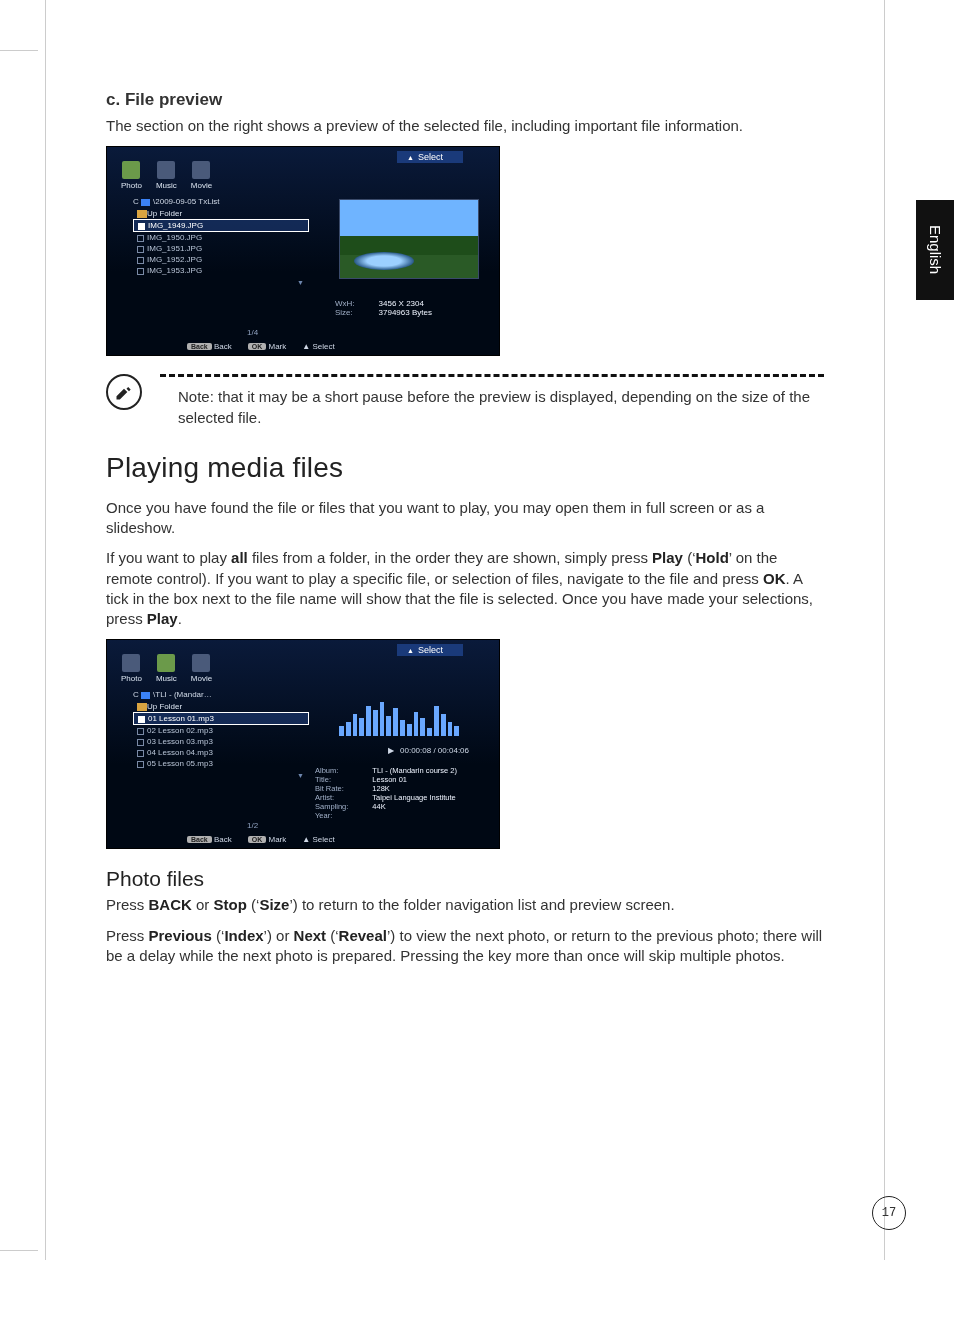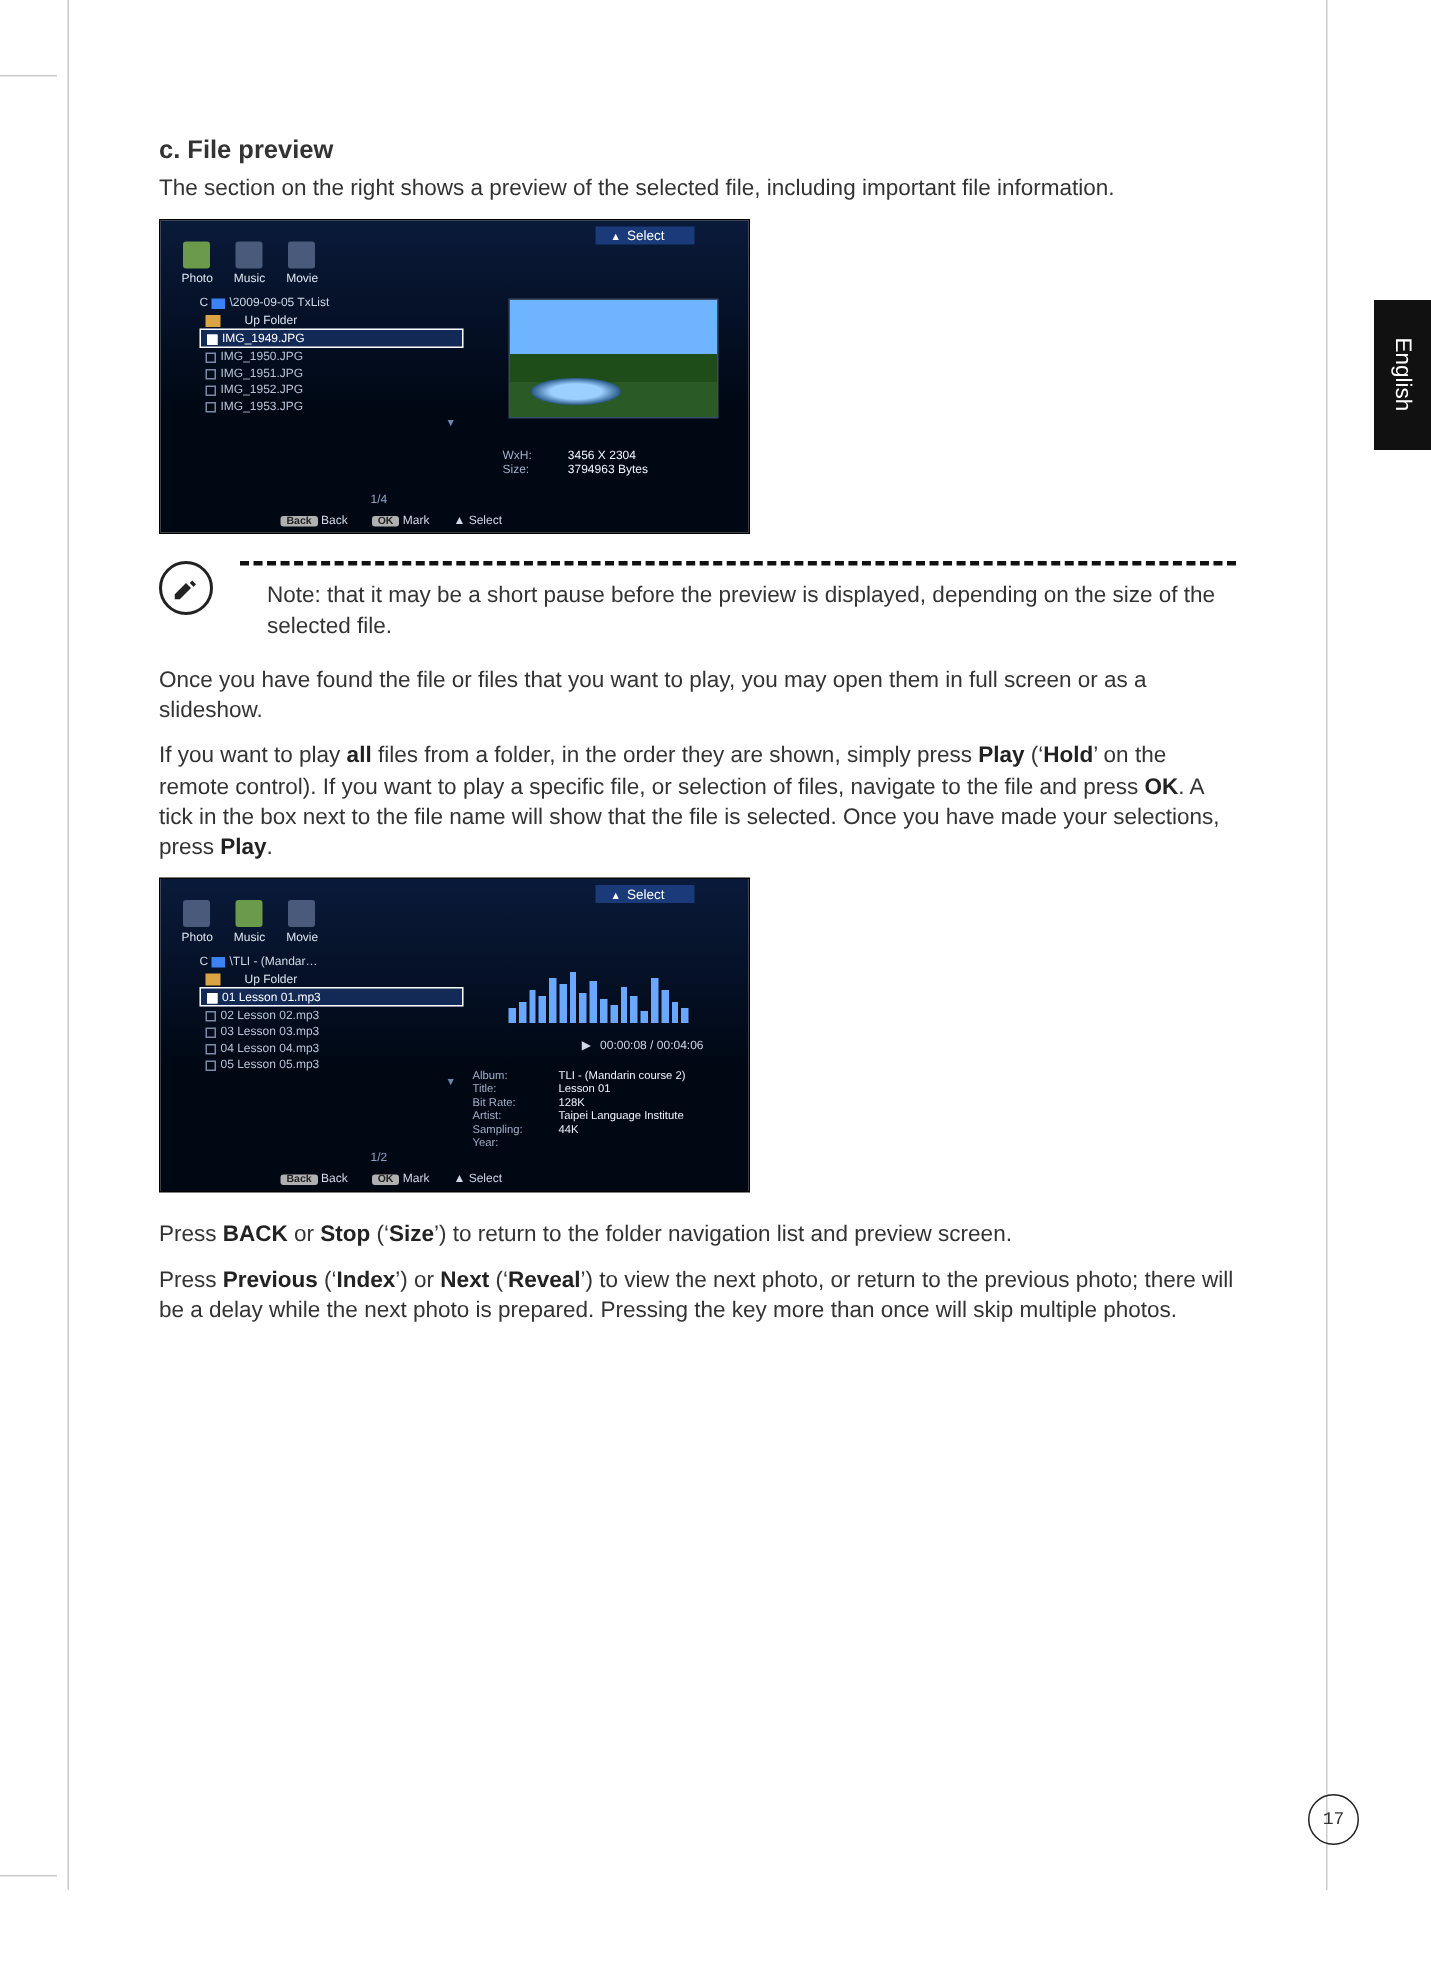--- a/index.html
+++ b/index.html
@@ -74,21 +74,21 @@
     display: flex; gap: 14px;
   }
   .shot .cat { display:flex; flex-direction:column; align-items:center; font-size:8px; gap:2px; }
   .shot .cat .icon { width:18px; height:18px; background:#4a5a7a; border-radius:2px; }
   .shot .cat.photo .icon { background:#6b9a4a; }
   .shot .filelist {
     position:absolute; top: 50px; left: 26px; width: 176px;
   }
   .shot .crumb { font-size:8px; color:#cfd8e6; margin-bottom:2px; }
   .shot .crumb .folder-ic { display:inline-block; width:9px; height:7px; background:#3b82f6; margin-right:3px; vertical-align:middle; }
-  .shot .upfolder { display:flex; align-items:center; gap:16px; font-size:8px; padding:1px 4px; }
+  .shot .upfolder { display:flex; align-items:center; gap:0; font-size:8px; padding:1px 4px; }
   .shot .upfolder .folder-ic { display:inline-block; width:10px; height:8px; background:#d9a441; }
   .shot .row { font-size:8px; padding:1px 4px; color:#b8c4d6; white-space:nowrap; }
   .shot .row.sel { border:1px solid #fff; background: rgba(30,60,120,.6); color:#fff; }
   .shot .row .cb { display:inline-block; width:7px; height:7px; border:1px solid #7a8aa6; margin-right:3px; vertical-align:middle; }
   .shot .row.sel .cb { background:#fff; border-color:#fff; }
   .shot .scroll-down { position:absolute; top: 132px; left: 190px; font-size:7px; color:#6d86ad; }
 
   .shot .preview {
     position:absolute; top: 52px; right: 20px;
     width: 140px; height: 80px;
@@ -202,20 +202,21 @@
       <svg viewBox="0 0 24 24">
           <path fill="#222" d="M3 17l9-9 4 4-9 9H3v-4zm14-11l3 3-2 2-3-3 2-2z"></path>
         </svg>
     </div>
     <div class="note-right">
       <div class="note-dash"></div>
       <p class="note-text">Note: that it may be a short pause before the preview is displayed, depending on the size of the selected file.</p>
     </div>
   </div>
 
+  <h1 class="section">Playing media files</h1>
   <p class="body">Once you have found the file or files that you want to play, you may open them in full screen or as a slideshow.</p>
   <p class="body">
     <span>If you want to play </span><b>all</b><span> files from a folder, in the order they are shown, simply press </span><b>Play</b><span> (‘</span><b>Hold</b><span>’ on the remote control).  If you want to play a specific file, or selection of files, navigate to the file and press </span><b>OK</b><span>. A tick in the box next to the file name will show that the file is selected. Once you have made your selections, press </span><b>Play</b><span>.</span>
   </p>
 
   <div class="shot">
     <div class="topbar">Select</div>
     <div class="cats">
       <div class="cat">
           <div class="icon"></div>
@@ -279,20 +280,21 @@
 </div>
     </div>
     <div class="pager">1/2</div>
     <div class="botbar">
       <span><span class="key">Back</span> <span>Back</span></span>
       <span><span class="key">OK</span> <span>Mark</span></span>
       <span>▲ <span>Select</span></span>
     </div>
   </div>
 
+  <h2 class="section">Photo files</h2>
   <p class="body">
     <span>Press </span><b>BACK</b><span> or </span><b>Stop</b><span> (‘</span><b>Size</b><span>’) to return to the folder navigation list and preview screen.</span>
   </p>
   <p class="body">
     <span>Press </span><b>Previous</b><span> (‘</span><b>Index</b><span>’) or </span><b>Next</b><span> (‘</span><b>Reveal</b><span>’) to view the next photo, or return to the previous photo; there will be a delay while the next photo is prepared. Pressing the key more than once will skip multiple photos.</span>
   </p>
 
   <div class="page-num">17</div>
 </div>
 

